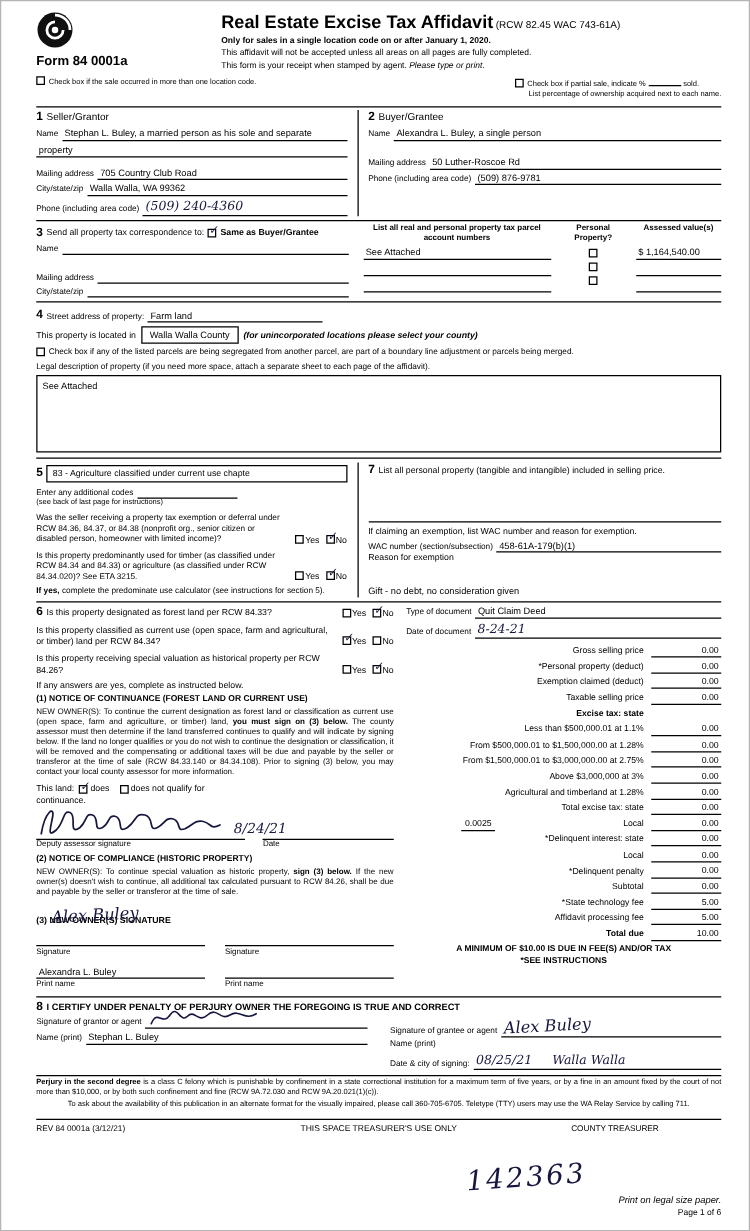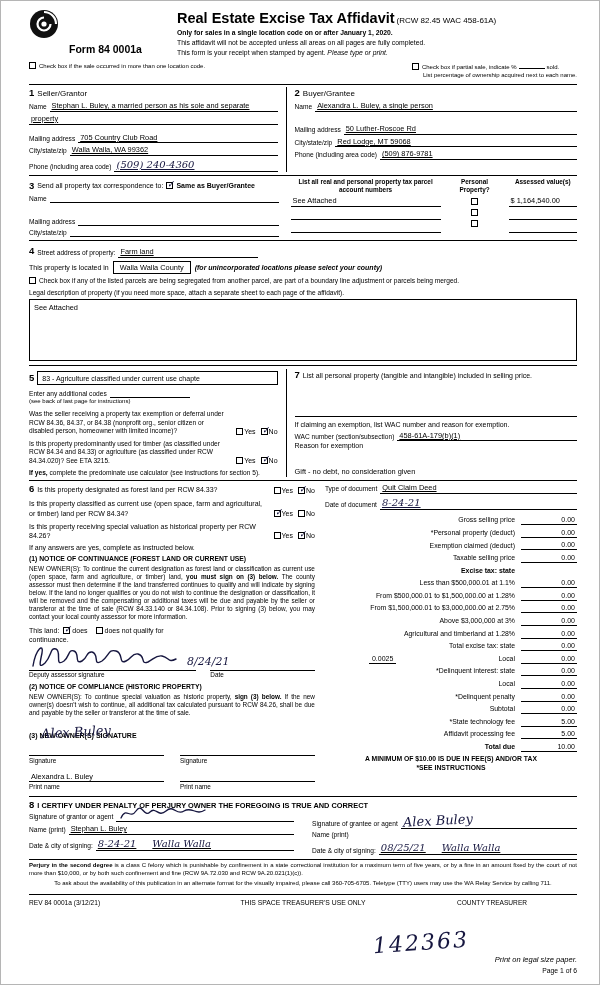--- a/index.html
+++ b/index.html
@@ -9,28 +9,28 @@
           border:1px solid #b5b5b5; padding:8px 22px 4px 28px; font-size:7px; line-height:1.3; overflow:hidden; }
   .b { font-weight:bold; } .i { font-style:italic; } .bi { font-weight:bold; font-style:italic; }
   .xs { font-size:6px; } .ctr { text-align:center; }
   .num { font-weight:bold; font-size:9.5px; margin-right:3px; }
   .sec-title { font-weight:normal; font-size:8px; }
   .hand { font-family:"DejaVu Serif", serif; font-style:italic; color:#16163f; font-size:10px; }
   .cb { display:inline-block; width:7px; height:7px; border:1px solid #000; vertical-align:-1px; position:relative; background:#fff; flex:0 0 auto; }
   .cb.checked::after { content:"\2713"; position:absolute; top:-4px; left:0px; font-size:9px; font-family:"DejaVu Serif", serif; font-style:italic; color:#16163f; transform:rotate(-6deg); }
   .fline { display:flex; align-items:flex-end; margin-top:2px; }
   .flab { white-space:nowrap; margin-right:3px; font-size:6.6px; }
-  .ul { flex:1; border-bottom:1px solid #000; min-height:9px; padding:0 2px;text-decoration:underline; }
+  .ul { flex:1; border-bottom:1px solid #000; min-height:9px; padding:0 2px; }
   .ul-s { display:inline-block; width:26px; border-bottom:1px solid #000; height:8px; }
   .fill { font-size:7.4px; }
   .hdr { display:flex; gap:10px; }
   .hdr-left { width:138px; flex:0 0 auto; }
   .logo-row { display:flex; align-items:center; gap:4px; }
   .d-small { font-size:7px; } .d-big { font-size:15px; font-weight:bold; letter-spacing:.2px; } .d-state { font-size:6.5px; }
-  .form-no { font-weight:bold; font-size:10.5px; margin-top:4px;margin-left:40px; }
+  .form-no { font-weight:bold; font-size:10.5px; margin-top:4px; }
   .title { font-weight:bold; font-size:14.5px; } .rcw { font-size:8px; }
   .sub { font-size:6.8px; margin-top:1px; }
   .checksrow { display:flex; justify-content:space-between; margin-top:4px; align-items:flex-start; }
   .checksrow .cb { margin-right:3px; }
   .ind { margin-left:11px; }
   .row { display:flex; } .col { min-width:0; }
   .sec12 { border-top:1px solid #000; margin-top:4px; padding-top:2px; }
   .colL { width:47%; padding-right:8px; border-right:1px solid #000; }
   .colR { width:53%; padding-left:8px; }
   .mt4 { margin-top:4px; } .mt8 { margin-top:8px; } .mt12 { margin-top:12px; }
@@ -97,21 +97,21 @@
           <path d="M15 3 A12 12 0 0 1 27 15" stroke="#fff" stroke-width="2.2" fill="none"></path>
           <path d="M15 8.5 A6.5 6.5 0 1 0 21.5 15" stroke="#fff" stroke-width="2.2" fill="none"></path>
           <circle cx="15" cy="15" r="2.6" fill="#fff"></circle>
         </svg>
       </div>
       <div class="form-no">Form 84 0001a</div>
     </div>
     <div class="hdr-right">
       <div class="title-line">
         <span class="title">Real Estate Excise Tax Affidavit</span>
-        <span class="rcw">(RCW 82.45 WAC 458-61A)</span>
+        <span class="rcw">(RCW 82.45 WAC 743-61A)</span>
       </div>
       <div class="sub b">Only for sales in a single location code on or after January 1, 2020.</div>
       <div class="sub">This affidavit will not be accepted unless all areas on all pages are fully completed.</div>
       <div class="sub"><span>This form is your receipt when stamped by agent.</span> <span class="i">Please type or print.</span></div>
     </div>
   </div>
 
   <div class="checksrow">
     <div>
       <span class="cb"></span><span class="xs">Check box if the sale occurred in more than one location code.</span>
@@ -151,24 +151,20 @@
     </div>
     <div class="col colR">
       <div><span class="num">2</span><span class="sec-title">Buyer/Grantee</span></div>
       <div class="fline">
           <span class="flab">Name</span>
           <span class="ul fill">Alexandra L. Buley, a single person</span>
         </div>
       <div class="fline mt12">
           <span class="flab">Mailing address</span>
           <span class="ul fill">50 Luther-Roscoe Rd</span>
-        </div>
-      <div class="fline">
-          <span class="flab">City/state/zip</span>
-          <span class="ul fill">Red Lodge, MT 59068</span>
         </div>
       <div class="fline">
           <span class="flab">Phone (including area code)</span>
           <span class="ul fill">(509) 876-9781</span>
         </div>
     </div>
   </div>
 
   <div class="row sec3">
     <div class="s3left">
@@ -434,24 +430,20 @@
           <span class="ul sigcell">
             <svg class="sig" viewBox="0 0 90 20" width="90" height="20" style="margin-top:-10px;">
               <path d="M3 15 C8 3 12 17 18 8 C24 -1 26 15 32 9 C38 3 40 15 48 8 C56 1 58 13 66 8 C74 3 78 13 87 7" fill="none" stroke="#16163f" stroke-width="1.3" stroke-linecap="round"></path>
             </svg>
           </span>
         </div>
         <div class="fline">
             <span class="flab">Name (print)</span>
             <span class="ul fill">Stephan L. Buley</span>
           </div>
-        <div class="fline">
-            <span class="flab">Date &amp; city of signing:</span>
-            <span class="ul"><span class="hand">8-24-21</span><span class="hand gap">Walla Walla</span></span>
-          </div>
       </div>
       <div class="c8">
         <div class="fline">
             <span class="flab">Signature of grantee or agent</span>
             <span class="ul"><span class="hand handbig">Alex Buley</span></span>
           </div>
         <div class="fline">
             <span class="flab">Name (print)</span>
           </div>
         <div class="fline">

